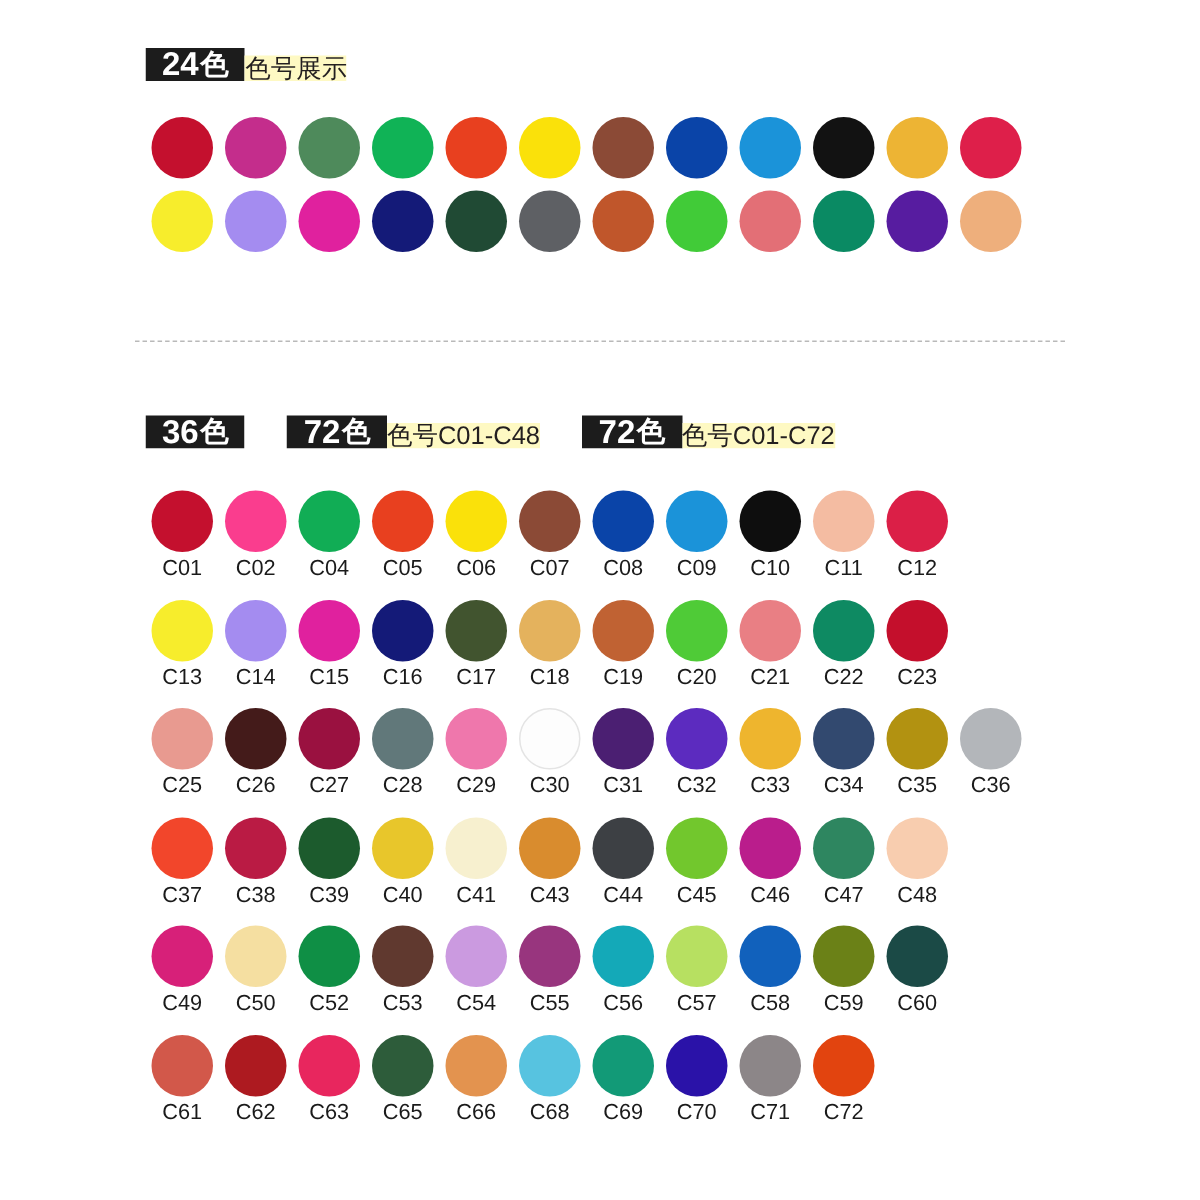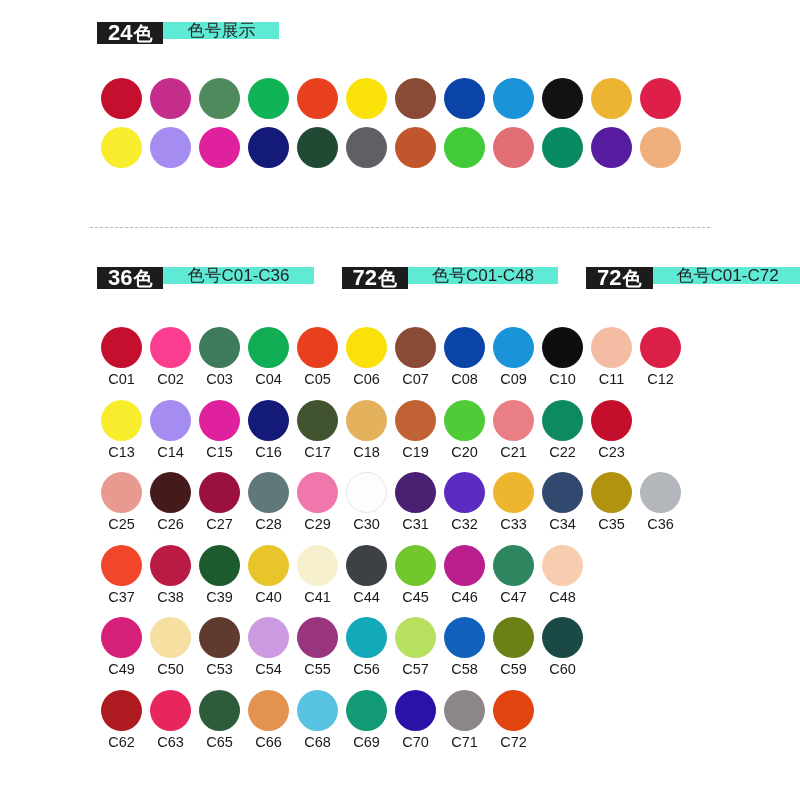--- a/index.html
+++ b/index.html
@@ -21,21 +21,21 @@
   }
 
   
   .badge-row {
     display: flex;
     align-items: flex-start;
     gap: 28px;
   }
   .badge {
     display: flex;
-    align-items: flex-start;
+    align-items: flex-end;
     height: 32px;
     overflow: hidden;
   }
   .badge-count {
     background: #1c1c1c;
     color: #ffffff;
     display: flex;
     align-items: center;
     justify-content: center;
     padding: 0 11px;
@@ -48,26 +48,26 @@
   .badge-count .num {
     font-size: 22px;
     font-weight: bold;
   }
   .badge-count .cn {
     font-size: 19px;
     font-weight: bold;
     margin-left: 1px;
   }
   .badge-label {
-    background: #5eead4;
+    background: #fef9c3;
     color: #231f20;
     display: flex;
     align-items: center;
     justify-content: center;
-    padding: 0 24px;
+    padding: 0 0;
     font-size: 17px;
     font-weight: normal;
     line-height: 1;
     white-space: nowrap;
   }
 
   
   .section-24 {
     position: absolute;
     left: 97px;
@@ -237,21 +237,20 @@
 
   <div class="divider"></div>
 
   <div class="section-72">
     <div class="badge-row" id="badge-row-sets">
         <div class="badge">
           <div class="badge-count">
             <span class="num">36</span>
             <span class="cn">色</span>
           </div>
-          <div class="badge-label">色号C01-C36</div>
         </div>
         <div class="badge">
           <div class="badge-count">
             <span class="num">72</span>
             <span class="cn">色</span>
           </div>
           <div class="badge-label">色号C01-C48</div>
         </div>
         <div class="badge">
           <div class="badge-count">
@@ -265,24 +264,20 @@
         <div class="swatch-row">
           <div class="swatch-cell">
             <div class="swatch-dot" style="background: rgb(196, 16, 46);"></div>
             <div class="swatch-code">C01</div>
           </div>
           <div class="swatch-cell">
             <div class="swatch-dot" style="background: rgb(250, 61, 142);"></div>
             <div class="swatch-code">C02</div>
           </div>
           <div class="swatch-cell">
-            <div class="swatch-dot" style="background: rgb(62, 122, 92);"></div>
-            <div class="swatch-code">C03</div>
-          </div>
-          <div class="swatch-cell">
             <div class="swatch-dot" style="background: rgb(17, 173, 85);"></div>
             <div class="swatch-code">C04</div>
           </div>
           <div class="swatch-cell">
             <div class="swatch-dot" style="background: rgb(232, 64, 31);"></div>
             <div class="swatch-code">C05</div>
           </div>
           <div class="swatch-cell">
             <div class="swatch-dot" style="background: rgb(250, 225, 10);"></div>
             <div class="swatch-code">C06</div>
@@ -423,20 +418,24 @@
           </div>
           <div class="swatch-cell">
             <div class="swatch-dot" style="background: rgb(232, 198, 43);"></div>
             <div class="swatch-code">C40</div>
           </div>
           <div class="swatch-cell">
             <div class="swatch-dot" style="background: rgb(247, 240, 207);"></div>
             <div class="swatch-code">C41</div>
           </div>
           <div class="swatch-cell">
+            <div class="swatch-dot" style="background: rgb(217, 140, 46);"></div>
+            <div class="swatch-code">C43</div>
+          </div>
+          <div class="swatch-cell">
             <div class="swatch-dot" style="background: rgb(61, 64, 68);"></div>
             <div class="swatch-code">C44</div>
           </div>
           <div class="swatch-cell">
             <div class="swatch-dot" style="background: rgb(114, 199, 45);"></div>
             <div class="swatch-code">C45</div>
           </div>
           <div class="swatch-cell">
             <div class="swatch-dot" style="background: rgb(186, 29, 140);"></div>
             <div class="swatch-code">C46</div>
@@ -453,20 +452,24 @@
         <div class="swatch-row">
           <div class="swatch-cell">
             <div class="swatch-dot" style="background: rgb(215, 32, 121);"></div>
             <div class="swatch-code">C49</div>
           </div>
           <div class="swatch-cell">
             <div class="swatch-dot" style="background: rgb(245, 223, 161);"></div>
             <div class="swatch-code">C50</div>
           </div>
           <div class="swatch-cell">
+            <div class="swatch-dot" style="background: rgb(15, 143, 69);"></div>
+            <div class="swatch-code">C52</div>
+          </div>
+          <div class="swatch-cell">
             <div class="swatch-dot" style="background: rgb(96, 57, 47);"></div>
             <div class="swatch-code">C53</div>
           </div>
           <div class="swatch-cell">
             <div class="swatch-dot" style="background: rgb(203, 154, 224);"></div>
             <div class="swatch-code">C54</div>
           </div>
           <div class="swatch-cell">
             <div class="swatch-dot" style="background: rgb(152, 53, 126);"></div>
             <div class="swatch-code">C55</div>
@@ -487,20 +490,24 @@
             <div class="swatch-dot" style="background: rgb(107, 129, 23);"></div>
             <div class="swatch-code">C59</div>
           </div>
           <div class="swatch-cell">
             <div class="swatch-dot" style="background: rgb(27, 74, 70);"></div>
             <div class="swatch-code">C60</div>
           </div>
         </div>
         <div class="swatch-row">
           <div class="swatch-cell">
+            <div class="swatch-dot" style="background: rgb(210, 88, 74);"></div>
+            <div class="swatch-code">C61</div>
+          </div>
+          <div class="swatch-cell">
             <div class="swatch-dot" style="background: rgb(173, 26, 32);"></div>
             <div class="swatch-code">C62</div>
           </div>
           <div class="swatch-cell">
             <div class="swatch-dot" style="background: rgb(232, 38, 94);"></div>
             <div class="swatch-code">C63</div>
           </div>
           <div class="swatch-cell">
             <div class="swatch-dot" style="background: rgb(45, 92, 58);"></div>
             <div class="swatch-code">C65</div>

